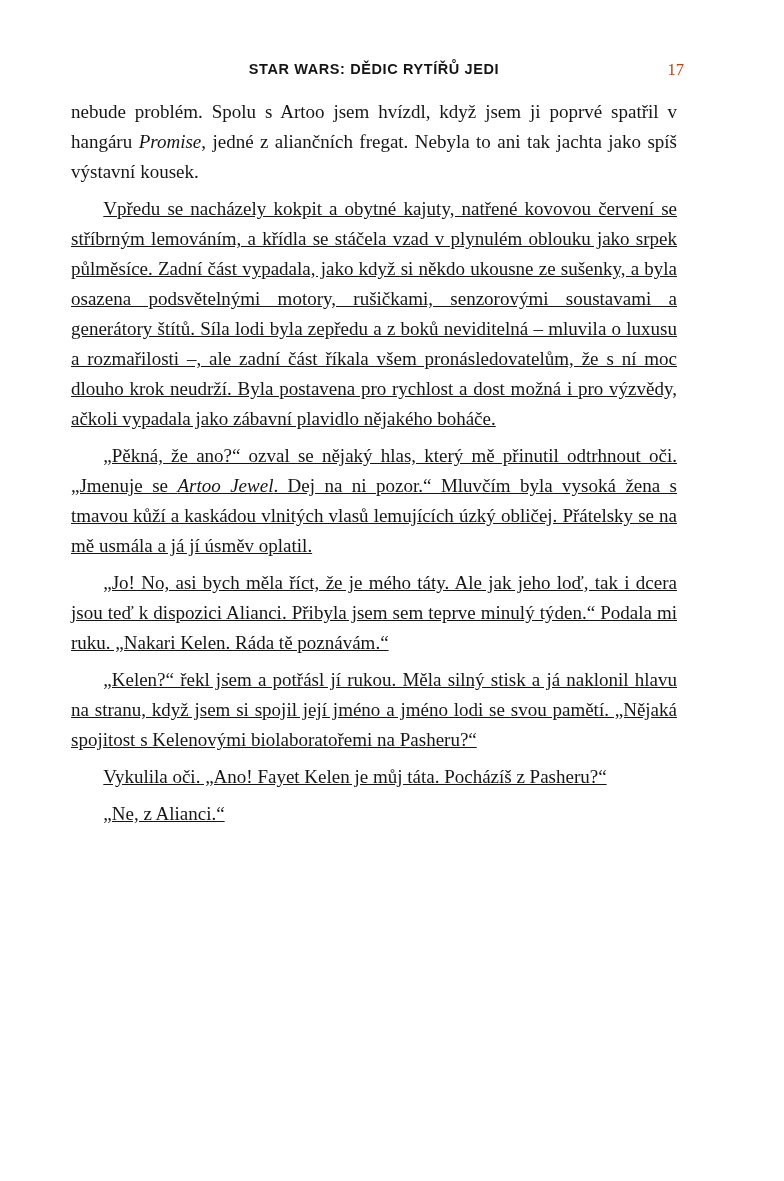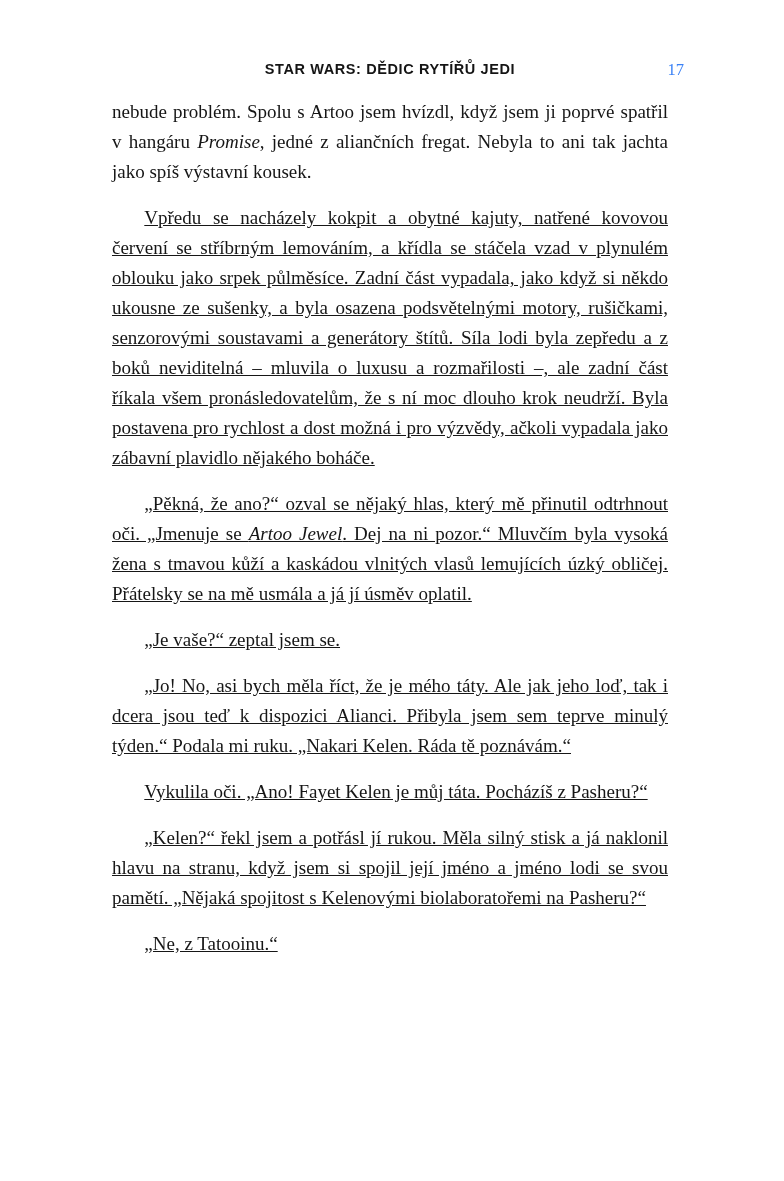--- a/index.html
+++ b/index.html
@@ -7,21 +7,21 @@
     padding: 0;
     background: #e8e8e8;
   }
   .page {
     position: relative;
     width: 784px;
     height: 1181px;
     margin: 0 auto;
     background: #ffffff;
     box-sizing: border-box;
-    padding: 61px 100px 0 96px;
+    padding: 61px 100px 0 64px;
     font-family: "Liberation Serif", "DejaVu Serif", serif;
     color: #161616;
     overflow: hidden;
   }
   .page-header {
     position: relative;
     height: 20px;
     margin-bottom: 16px;
   }
   .running-title {
@@ -31,24 +31,24 @@
     font-size: 14.5px;
     letter-spacing: 0.6px;
     color: #141414;
     white-space: nowrap;
   }
   .page-number {
     position: absolute;
     right: 0;
     top: -1px;
     font-size: 16.5px;
-    color: #3b82f6;
+    color: #c2410c;
   }
   .text-block p {
-    margin: 16px;
+    margin: 7px;
     font-size: 19px;
     line-height: 30px;
     text-align: justify;
     hyphens: auto;
     -webkit-hyphens: auto;
   }
   .text-block p.indent {
     text-indent: 1.7em;
     text-decoration: underline;
   }
@@ -61,19 +61,18 @@
 
 <div class="page">
   <div class="page-header">
     <div class="running-title">STAR WARS: DĚDIC RYTÍŘŮ JEDI</div>
     <div class="page-number">17</div>
   </div>
   <div class="text-block" id="text-block">
       <p class=""><span>nebude problém. Spolu s Artoo jsem hvízdl, když jsem ji poprvé spatřil v hangáru </span><em>Promise</em><span>, jedné z aliančních fregat. Nebyla to ani tak jachta jako spíš výstavní kousek.</span></p>
       <p class="indent"><span>Vpředu se nacházely kokpit a obytné kajuty, natřené kovovou červení se stříbrným lemováním, a křídla se stáčela vzad v plynulém oblouku jako srpek půlměsíce. Zadní část vypadala, jako když si někdo ukousne ze sušenky, a byla osazena podsvětelnými motory, rušičkami, senzorovými soustavami a generátory štítů. Síla lodi byla zepředu a z boků neviditelná – mluvila o luxusu a rozmařilosti –, ale zadní část říkala všem pronásledovatelům, že s ní moc dlouho krok neudrží. Byla postavena pro rychlost a dost možná i pro výzvědy, ačkoli vypadala jako zábavní plavidlo nějakého boháče.</span></p>
       <p class="indent"><span>„Pěkná, že ano?“ ozval se nějaký hlas, který mě přinutil odtrhnout oči. „Jmenuje se </span><em>Artoo Jewel</em><span>. Dej na ni pozor.“ Mluvčím byla vysoká žena s tmavou kůží a kaskádou vlnitých vlasů lemujících úzký obličej. Přátelsky se na mě usmála a já jí úsměv oplatil.</span></p>
-      <p class="indent"><span>„Je vaše?“ zeptal jsem se.</span></p>
       <p class="indent"><span>„Jo! No, asi bych měla říct, že je mého táty. Ale jak jeho loď, tak i dcera jsou teď k dispozici Alianci. Přibyla jsem sem teprve minulý týden.“ Podala mi ruku. „Nakari Kelen. Ráda tě poznávám.“</span></p>
+      <p class="indent"><span>„Kelen?“ řekl jsem a potřásl jí rukou. Měla silný stisk a já naklonil hlavu na stranu, když jsem si spojil její jméno a jméno lodi se svou pamětí. „Nějaká spojitost s Kelenovými biolaboratořemi na Pasheru?“</span></p>
       <p class="indent"><span>Vykulila oči. „Ano! Fayet Kelen je můj táta. Pocházíš z Pasheru?“</span></p>
-      <p class="indent"><span>„Kelen?“ řekl jsem a potřásl jí rukou. Měla silný stisk a já naklonil hlavu na stranu, když jsem si spojil její jméno a jméno lodi se svou pamětí. „Nějaká spojitost s Kelenovými biolaboratořemi na Pasheru?“</span></p>
-      <p class="indent"><span>„Ne, z Tatooinu.“</span></p>
+      <p class="indent"><span>„Ne, z Alianci.“</span></p>
     </div>
 </div>
 
 </body></html>

